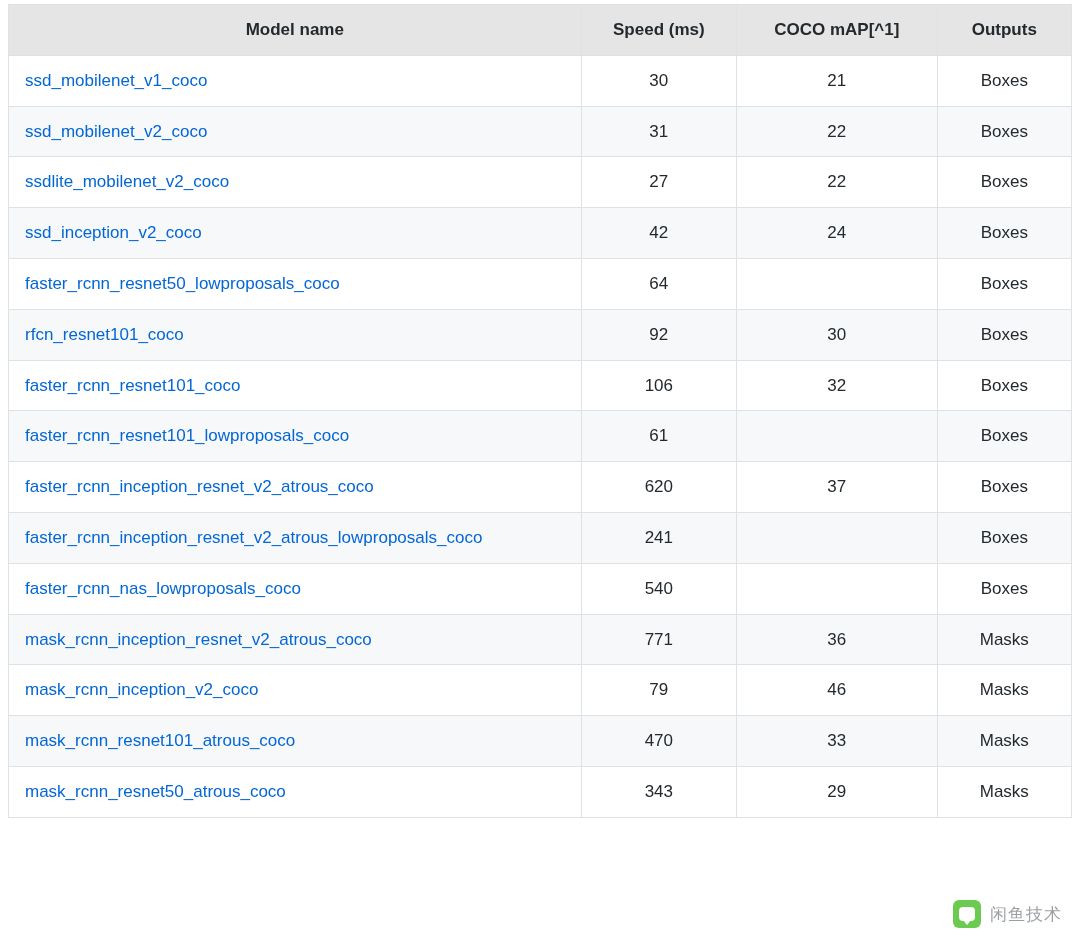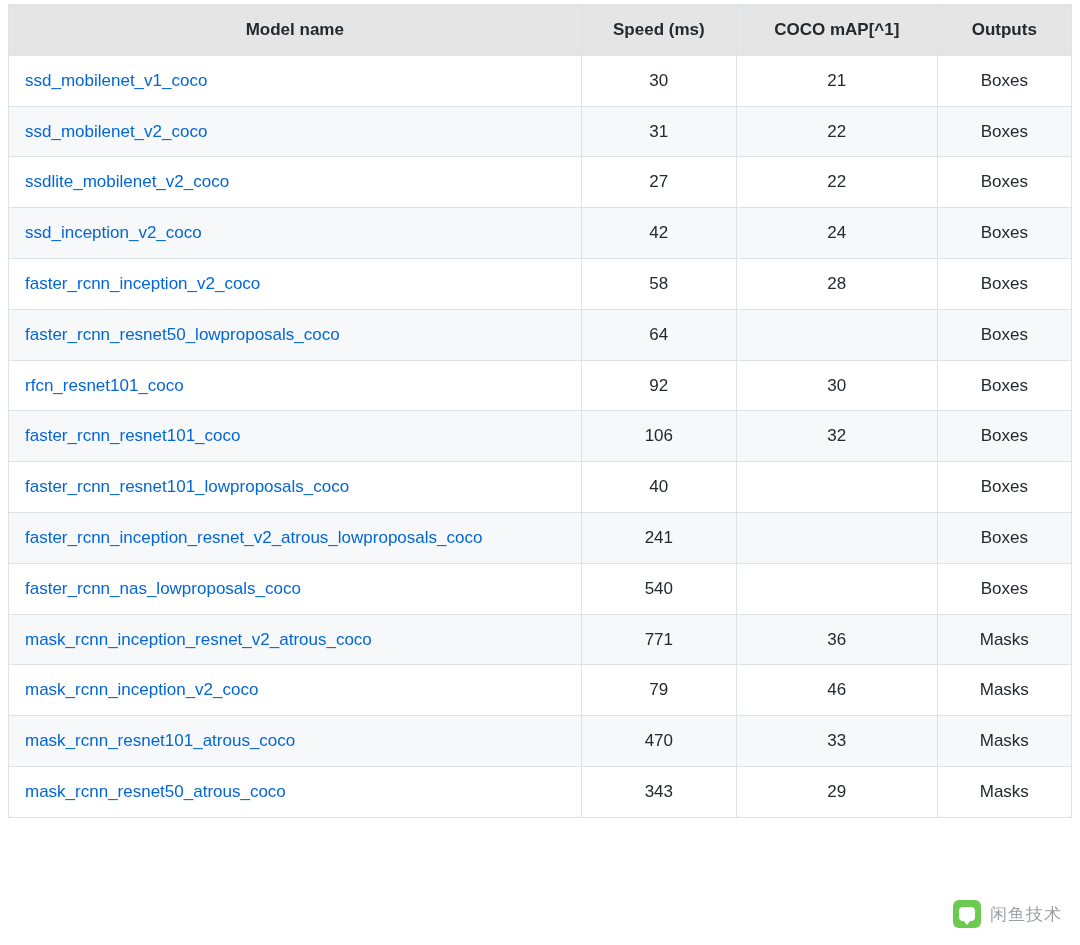--- a/index.html
+++ b/index.html
@@ -130,47 +130,47 @@
           <td>22</td>
           <td>Boxes</td>
         </tr>
         <tr>
           <td class="col-name"><a class="model-link" href="#">ssd_inception_v2_coco</a></td>
           <td>42</td>
           <td>24</td>
           <td>Boxes</td>
         </tr>
         <tr>
-          <td class="col-name"><a class="model-link" href="#">faster_rcnn_inception_v2_coco</a></td>
-          <td>58</td>
-          <td>28</td>
-          <td>Boxes</td>
-        </tr>
-        <tr>
           <td class="col-name"><a class="model-link" href="#">faster_rcnn_resnet50_lowproposals_coco</a></td>
           <td>64</td>
           <td></td>
           <td>Boxes</td>
         </tr>
         <tr>
           <td class="col-name"><a class="model-link" href="#">rfcn_resnet101_coco</a></td>
           <td>92</td>
           <td>30</td>
           <td>Boxes</td>
         </tr>
         <tr>
           <td class="col-name"><a class="model-link" href="#">faster_rcnn_resnet101_coco</a></td>
           <td>106</td>
           <td>32</td>
           <td>Boxes</td>
         </tr>
         <tr>
           <td class="col-name"><a class="model-link" href="#">faster_rcnn_resnet101_lowproposals_coco</a></td>
-          <td>40</td>
-          <td></td>
+          <td>61</td>
+          <td></td>
+          <td>Boxes</td>
+        </tr>
+        <tr>
+          <td class="col-name"><a class="model-link" href="#">faster_rcnn_inception_resnet_v2_atrous_coco</a></td>
+          <td>620</td>
+          <td>37</td>
           <td>Boxes</td>
         </tr>
         <tr>
           <td class="col-name"><a class="model-link" href="#">faster_rcnn_inception_resnet_v2_atrous_lowproposals_coco</a></td>
           <td>241</td>
           <td></td>
           <td>Boxes</td>
         </tr>
         <tr>
           <td class="col-name"><a class="model-link" href="#">faster_rcnn_nas_lowproposals_coco</a></td>

